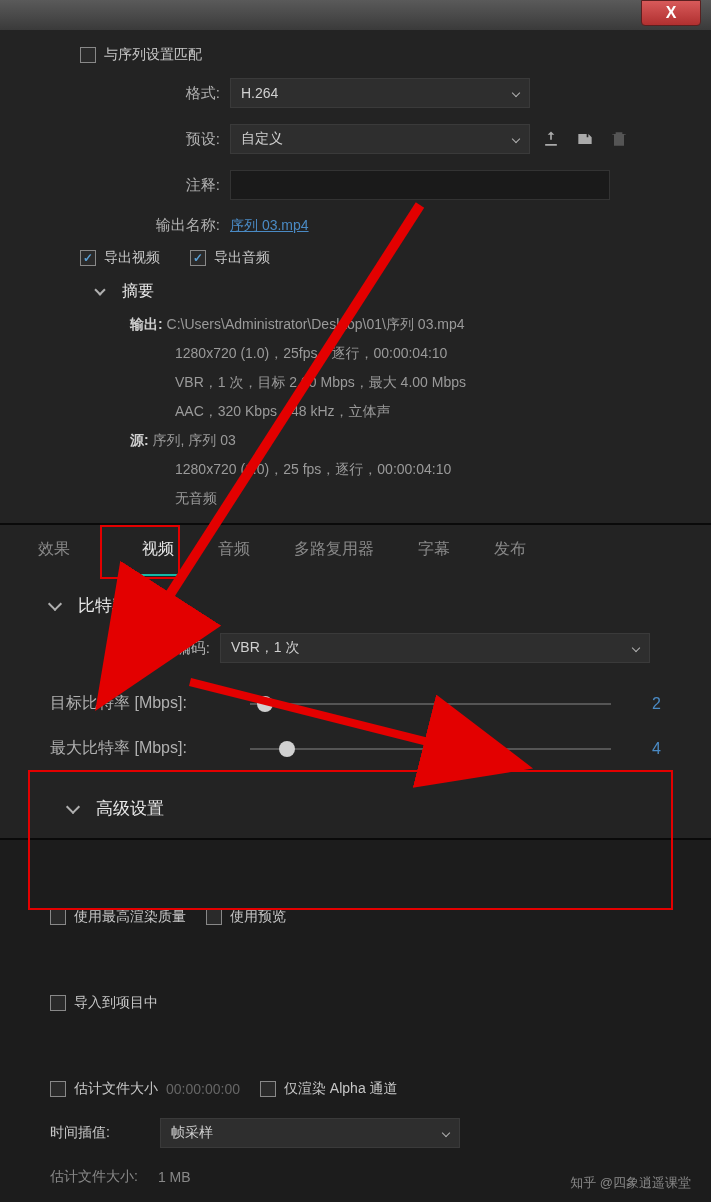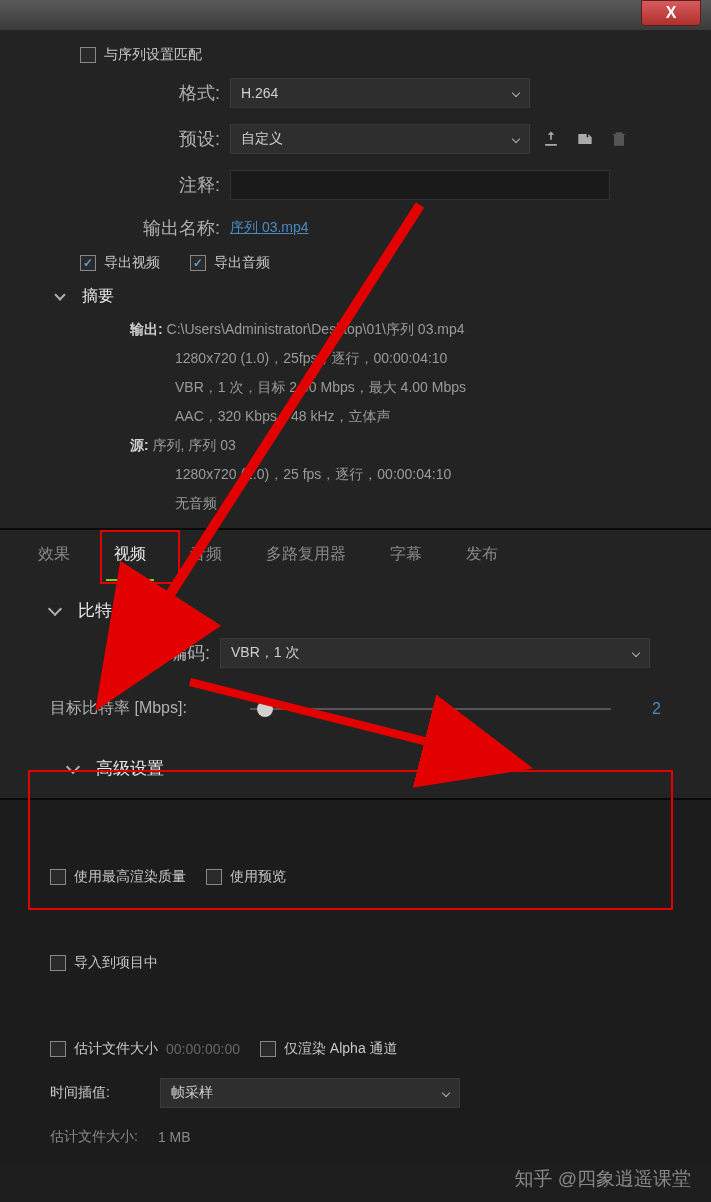--- a/index.html
+++ b/index.html
@@ -89,21 +89,21 @@
 .field-row {
   display: flex;
   align-items: center;
   padding: 8px 0 8px 130px;
 }
 .field-label {
   width: 90px;
   text-align: right;
   color: #b0b0b0;
   margin-right: 10px;
-  font-size: 18px;
+  font-size: 15px;
 }
 .select {
   flex: 1;
   max-width: 300px;
   height: 30px;
   background: #2e2e2e;
   border: 1px solid #3a3a3a;
   display: flex;
   align-items: center;
   padding: 0 10px;
@@ -146,21 +146,22 @@
   position: relative;
 }
 .tab {
   padding: 14px 8px;
   color: #888;
   font-size: 16px;
   cursor: pointer;
 }
 .tab.active {
   color: #e8e8e8;
-  border-bottom: 2px solid #84cc16;
+  border-bottom: 2px solid #14b8a6;
+  margin-left: 28px;
 }
 .tab-highlight-box {
   position: absolute;
   border: 2px solid #e30000;
   left: 100px;
   top: 0px;
   width: 80px;
   height: 54px;
   pointer-events: none;
 }
@@ -214,21 +215,21 @@
   display: flex;
   align-items: center;
   margin-top: 48px;
 }
 .dim { color: #666; }
 .watermark {
   position: absolute;
   right: 20px;
   bottom: 10px;
   color: #888;
-  font-size: 19px;
+  font-size: 13px;
 }
 .arrow-overlay {
   position: absolute;
   top: 0;
   left: 0;
   pointer-events: none;
 }
 .save-icon svg, .preset-icon svg, .trash-icon svg { width: 20px; height: 20px; }
 </style>
 </head>
@@ -292,21 +293,21 @@
     <span style="display:flex;align-items:center;">
       <span class="checkbox checked"></span>
       <span>导出视频</span>
     </span>
     <span style="display:flex;align-items:center;">
       <span class="checkbox checked"></span>
       <span>导出音频</span>
     </span>
   </div>
 
-  <div class="section-header" style="padding-left:56px;font-size:16px;">
+  <div class="section-header" style="padding-left:96px;font-size:16px;">
     <span class="chevron" style="width:8px;height:8px;"></span>
     <span>摘要</span>
   </div>
   <div class="summary">
     <span class="strong">输出:</span>
     <span>C:\Users\Administrator\Desktop\01\序列 03.mp4</span>
   </div>
   <div class="summary" style="padding-left:175px;">1280x720 (1.0)，25fps，逐行，00:00:04:10</div>
   <div class="summary" style="padding-left:175px;">VBR，1 次，目标 2.00 Mbps，最大 4.00 Mbps</div>
   <div class="summary" style="padding-left:175px;">AAC，320 Kbps，48 kHz，立体声</div>
@@ -349,20 +350,27 @@
   <div style="height:10px;"></div>
 
   <div class="slider-row">
     <span class="slider-label">目标比特率 [Mbps]:</span>
     <div class="slider-track">
       <div class="slider-thumb" style="left:2%;"></div>
     </div>
     <span class="slider-value">2</span>
   </div>
 
+  <div class="slider-row">
+    <span class="slider-label">最大比特率 [Mbps]:</span>
+    <div class="slider-track">
+      <div class="slider-thumb" style="left:8%;"></div>
+    </div>
+    <span class="slider-value">4</span>
+  </div>
 
   <div style="height:18px;"></div>
 
   <div class="section-header" style="padding-left:68px;">
     <span class="chevron"></span>
     <span>高级设置</span>
   </div>
 </div>
 
 <div class="sep"></div>

